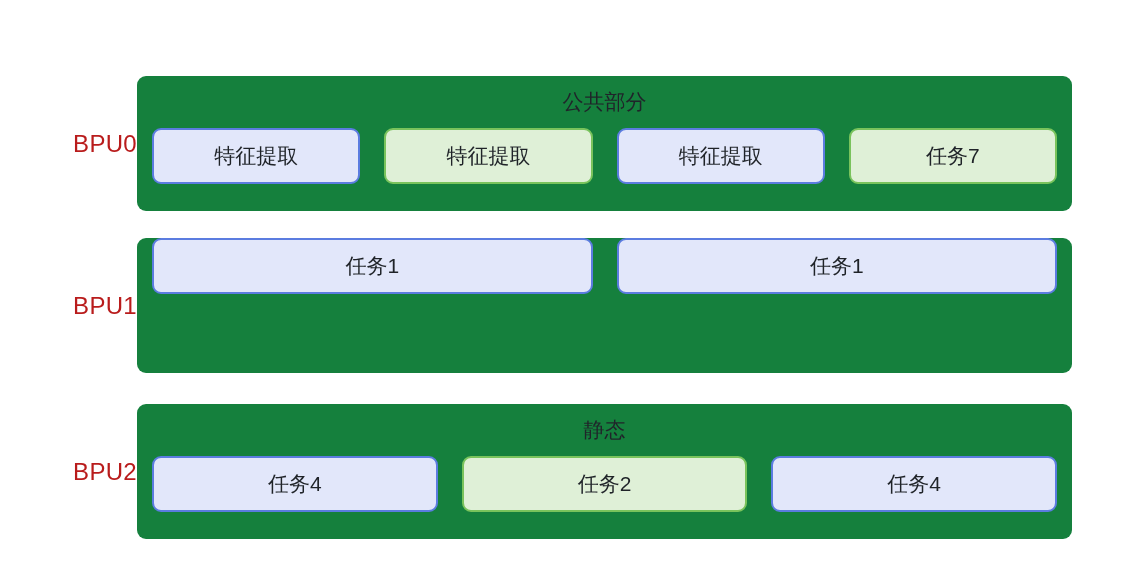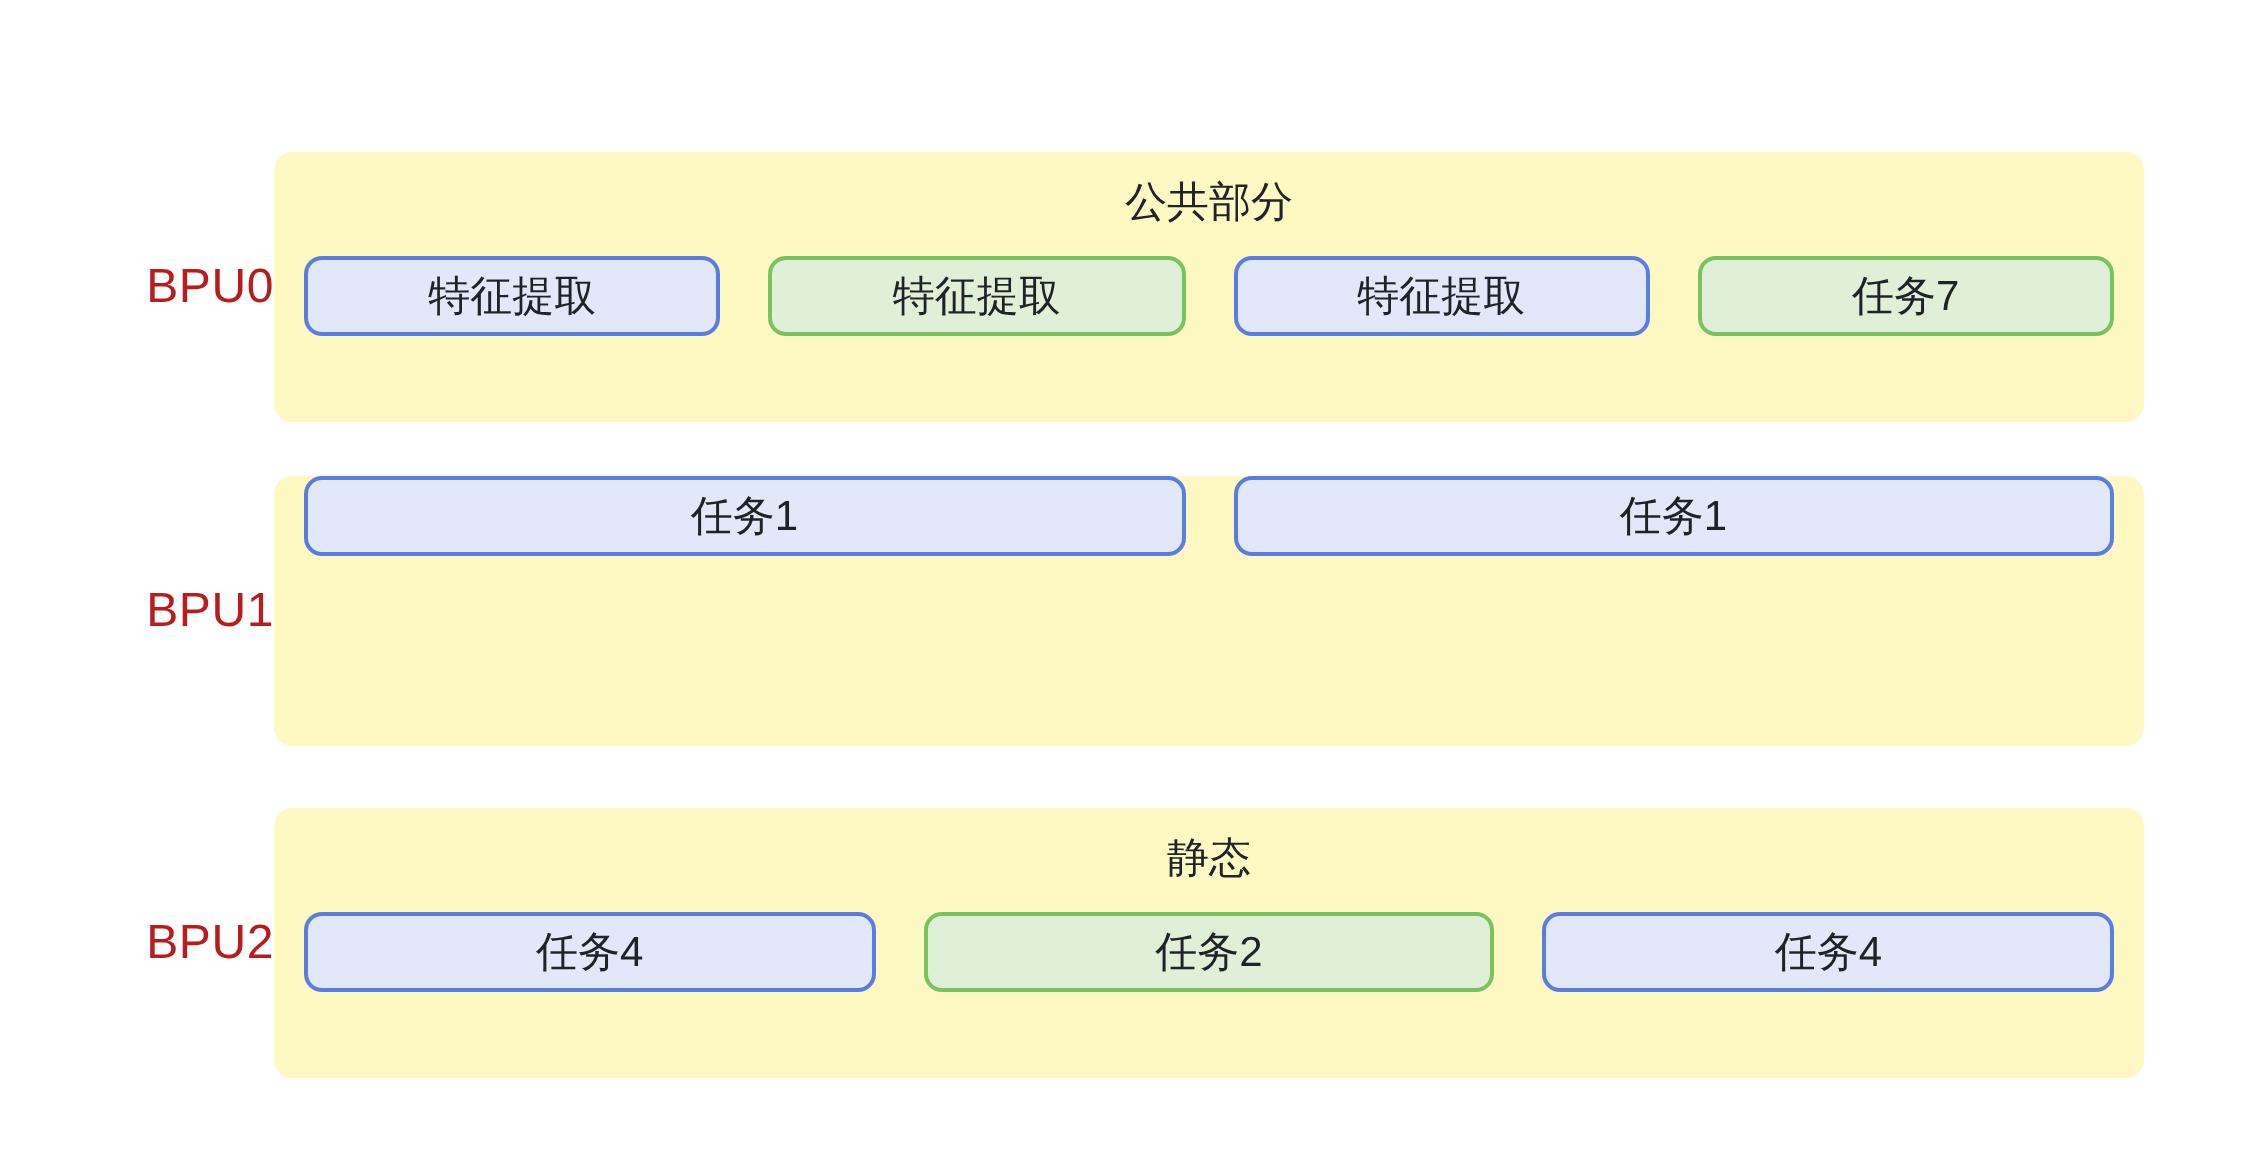--- a/index.html
+++ b/index.html
@@ -42,21 +42,21 @@
     font-size: 24px;
     color: #b91c1c;
     letter-spacing: 0.3px;
     line-height: 1;
     user-select: none;
   }
 
   .lane {
     flex: 1 1 auto;
     height: 135px;
-    background: #fef9c3;
+    background: #15803d;
     border-radius: 9px;
     box-sizing: border-box;
     padding: 0 15px;
     display: flex;
     flex-direction: column;
     position: relative;
   }
 
   .lane-title {
     height: 52px;
@@ -71,21 +71,21 @@
   .lane-boxes {
     flex: 1 1 auto;
     display: flex;
     align-items: flex-start;
     gap: 24px;
     padding-bottom: 26px;
   }
 
   .task-box {
     flex: 1 1 0;
-    height: 40px;
+    height: 56px;
     box-sizing: border-box;
     border-radius: 9px;
     border: 2px solid #d946ef;
     background: #e2e7fa;
     display: flex;
     align-items: center;
     justify-content: center;
     font-size: 21px;
     color: #1f2328;
     user-select: none;

